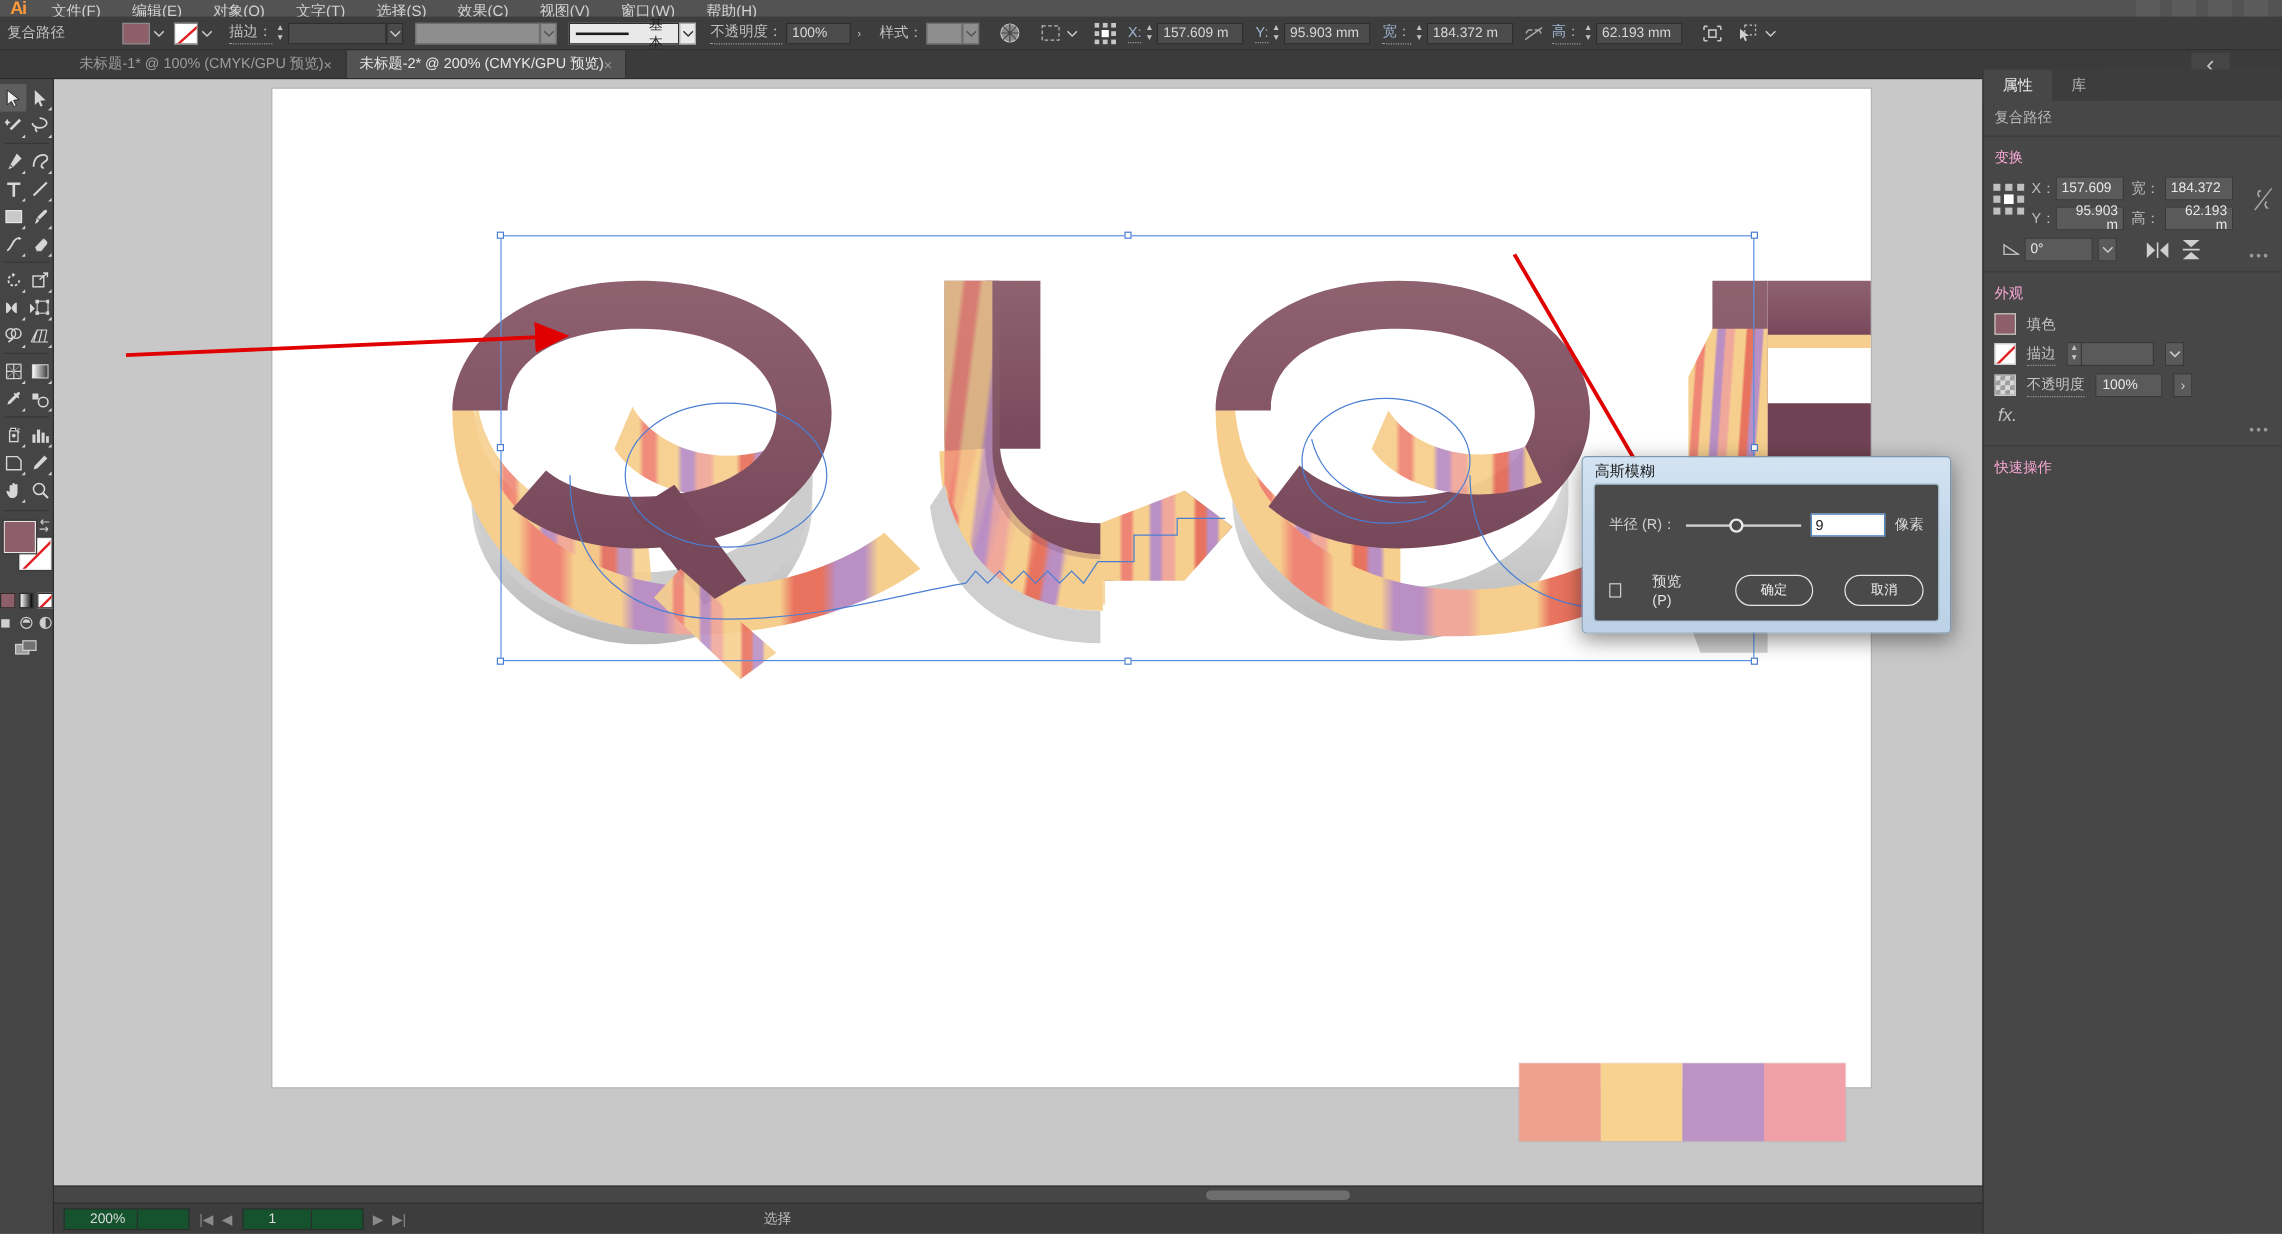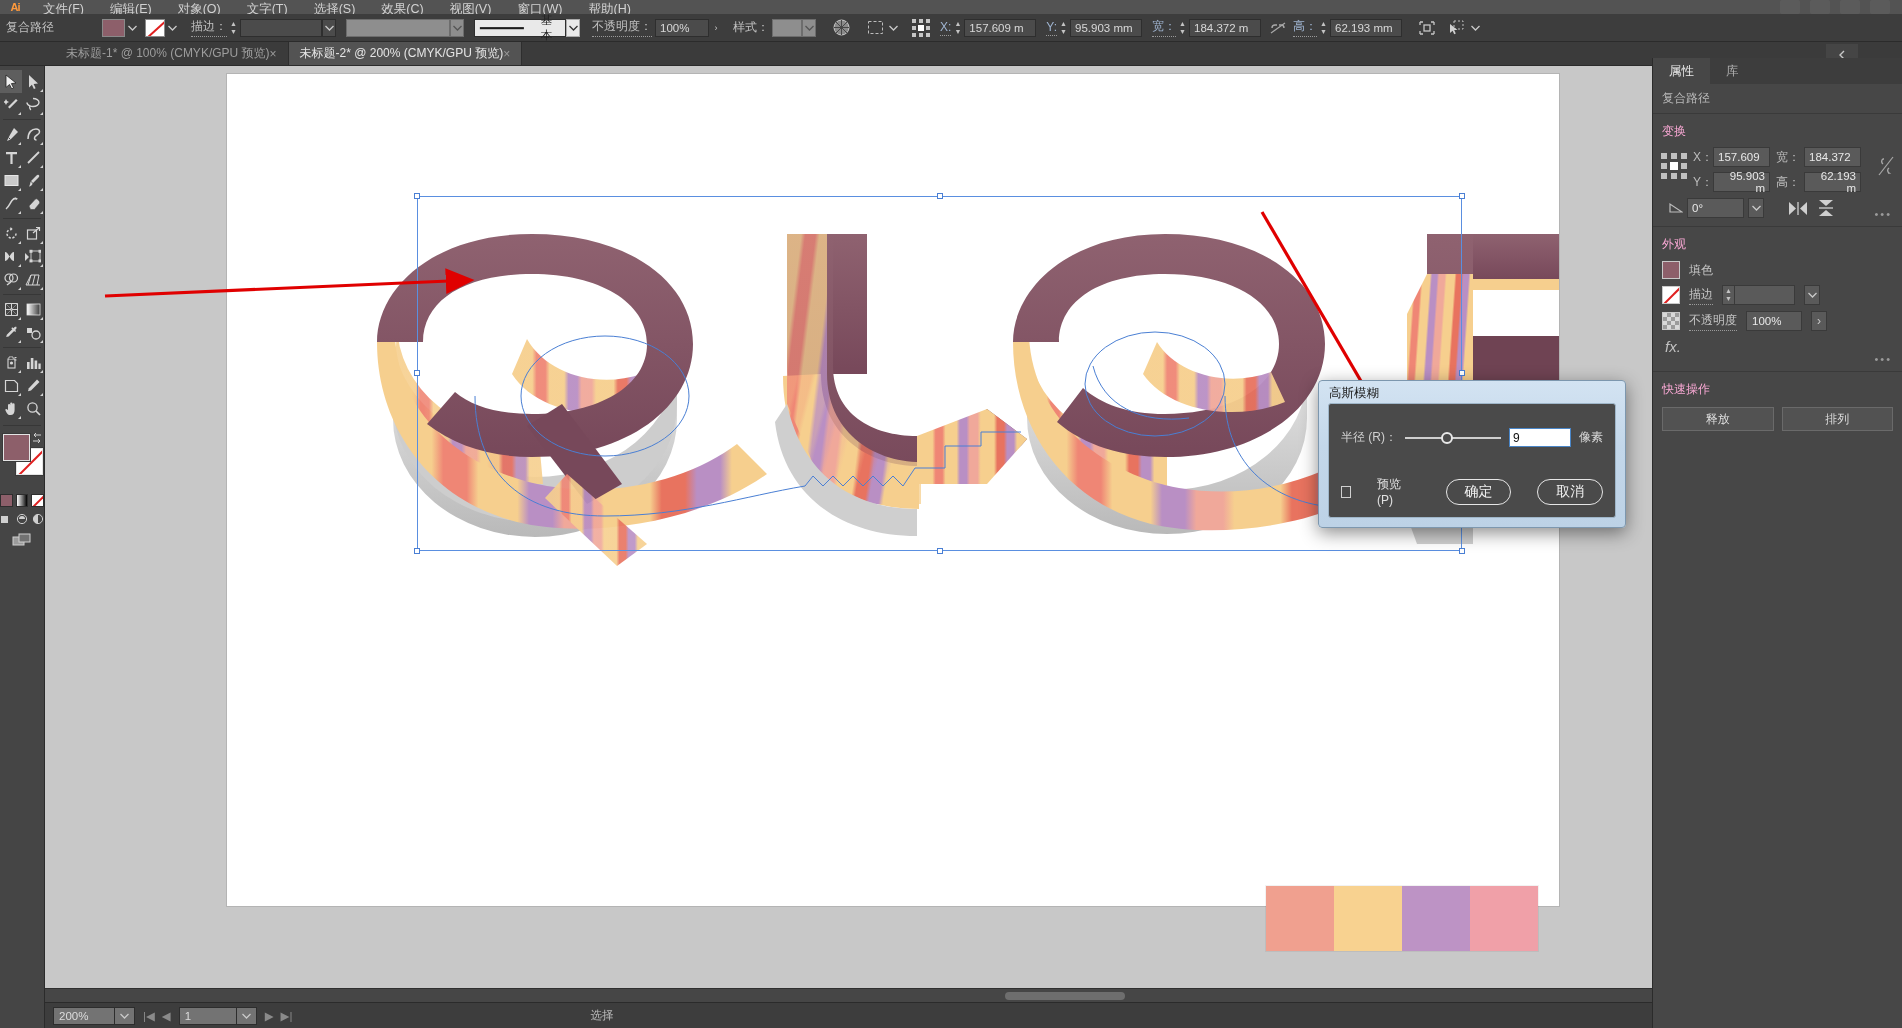--- a/index.html
+++ b/index.html
@@ -11,21 +11,21 @@
     -webkit-font-smoothing:antialiased;
   }
   .app{ position:relative; width:1902px; height:1028px; }
 
   
   .menubar{
     position:absolute; left:0; top:0; width:1902px; height:14px;
     background:#535353; display:flex; align-items:flex-end; overflow:hidden;
   }
   .ai-logo{
-    width:30px; height:14px; color:#ff9a3c; font-weight:bold; font-size:11px;
+    width:30px; height:14px; color:#ff9a3c; font-weight:bold; font-size:15px;
     display:flex; align-items:center; justify-content:center; letter-spacing:-1px;
   }
   .menu-item{
     padding:0 13px; font-size:12.5px; color:#d2d2d2; height:14px;
     line-height:18px; white-space:nowrap;
   }
   .menubar-right{ margin-left:auto; display:flex; align-items:flex-end; gap:10px; padding-right:12px;}
   .mb-ic{ width:20px;height:14px; background:#5e5e5e; border-radius:2px; opacity:.8;}
 
   
@@ -171,22 +171,22 @@
   .sc-arrow{ position:absolute; color:#b4b4b4; font-size:8px; }
 
   
   .statusbar{
     position:absolute; left:45px; bottom:0; right:76px; height:26px;
     background:#3d3d3d; border-top:1px solid #2b2b2b;
     display:flex; align-items:center; padding-left:8px; gap:0;
     font-size:11.5px; color:#c8c8c8;
   }
   .st-fld{
-    height:18px; background:#737373; border:1px solid #2d2d2d;
-    display:flex; align-items:center; padding:0 5px; color:#dcdcdc;
+    height:18px; background:#14532d; border:1px solid #2d2d2d;
+    display:flex; align-items:center; padding:0 21px; color:#dcdcdc;
   }
   .st-nav{ display:flex; align-items:center; gap:7px; padding:0 8px; color:#8a8a8a;}
   .st-text{ margin-left:290px; color:#bdbdbd; }
   .st-right{ margin-left:auto; display:flex; gap:10px; padding-right:10px; color:#8a8a8a;}
 
   
   .icondock{
     position:absolute; right:44px; top:66px; width:32px; bottom:0;
     background:#454545; border-left:1px solid #2b2b2b; padding-top:2px;
   }
@@ -290,21 +290,21 @@
     width:62px;height:19px;background:#fff;border:1px solid #4a86c8;
     display:flex; align-items:center; padding:0 3px; font-size:12px; color:#111;
   }
   .dlg-unit{ margin-left:8px; font-size:12px; color:#d8d8d8;}
   .dlg-row2{ position:absolute; left:0; top:72px; width:100%; display:flex; align-items:center; padding:0 12px; gap:26px;justify-content:center;}
   .chk{ width:12px;height:12px; border:1px solid #d0d0d0; background:#4a4a4a;}
   .chk-lbl{ font-size:12px; color:#e0e0e0; margin-right:8px;}
   .dlg-btn{
     width:82px;height:26px; border:1px solid #e6e6e6; border-radius:13px;
     background:#4a4a4a; display:flex; align-items:center; justify-content:center;
-    font-size:14px; color:#f0f0f0;
+    font-size:11px; color:#f0f0f0;
   }
 </style>
 </head>
 <body>
 
 <div class="app">
 
   <div class="menubar">
     <div class="ai-logo">Ai</div>
     <div class="menu-item">文件(F)</div>
@@ -1221,24 +1221,20 @@
         <span class="ap-lbl u">不透明度</span>
         <span class="ap-fld" style="width:56px">100%</span>
         <span class="rot-caret">›</span>
       </div>
       <div class="fx-row">fx.</div>
       <div class="dots">•••</div>
     </div>
 
     <div class="sect" style="border-bottom:none">
       <div class="sect-title">快速操作</div>
-      <div class="qa-btns">
-        <div class="qa-btn">释放</div>
-        <div class="qa-btn">排列</div>
-      </div>
     </div>
   </div>
 
   <div class="dlg">
     <div class="dlg-title">高斯模糊</div>
     <div class="dlg-body">
       <div class="dlg-row1">
         <span class="dlg-lbl">半径 (R)：</span>
         <span class="slider">
           <span class="slider-track"></span>

